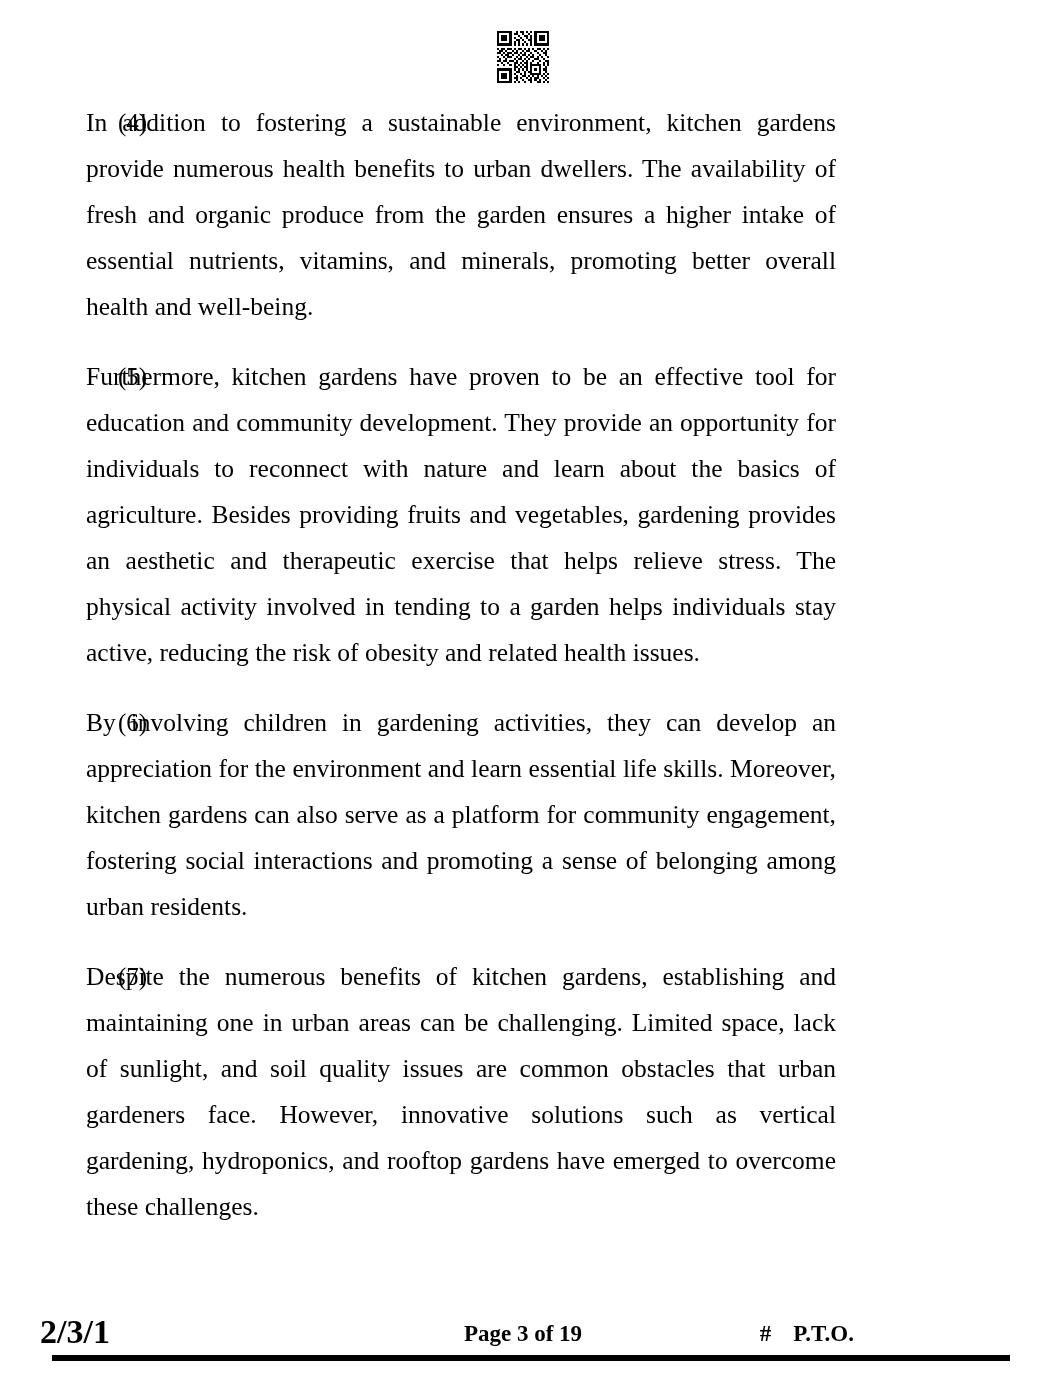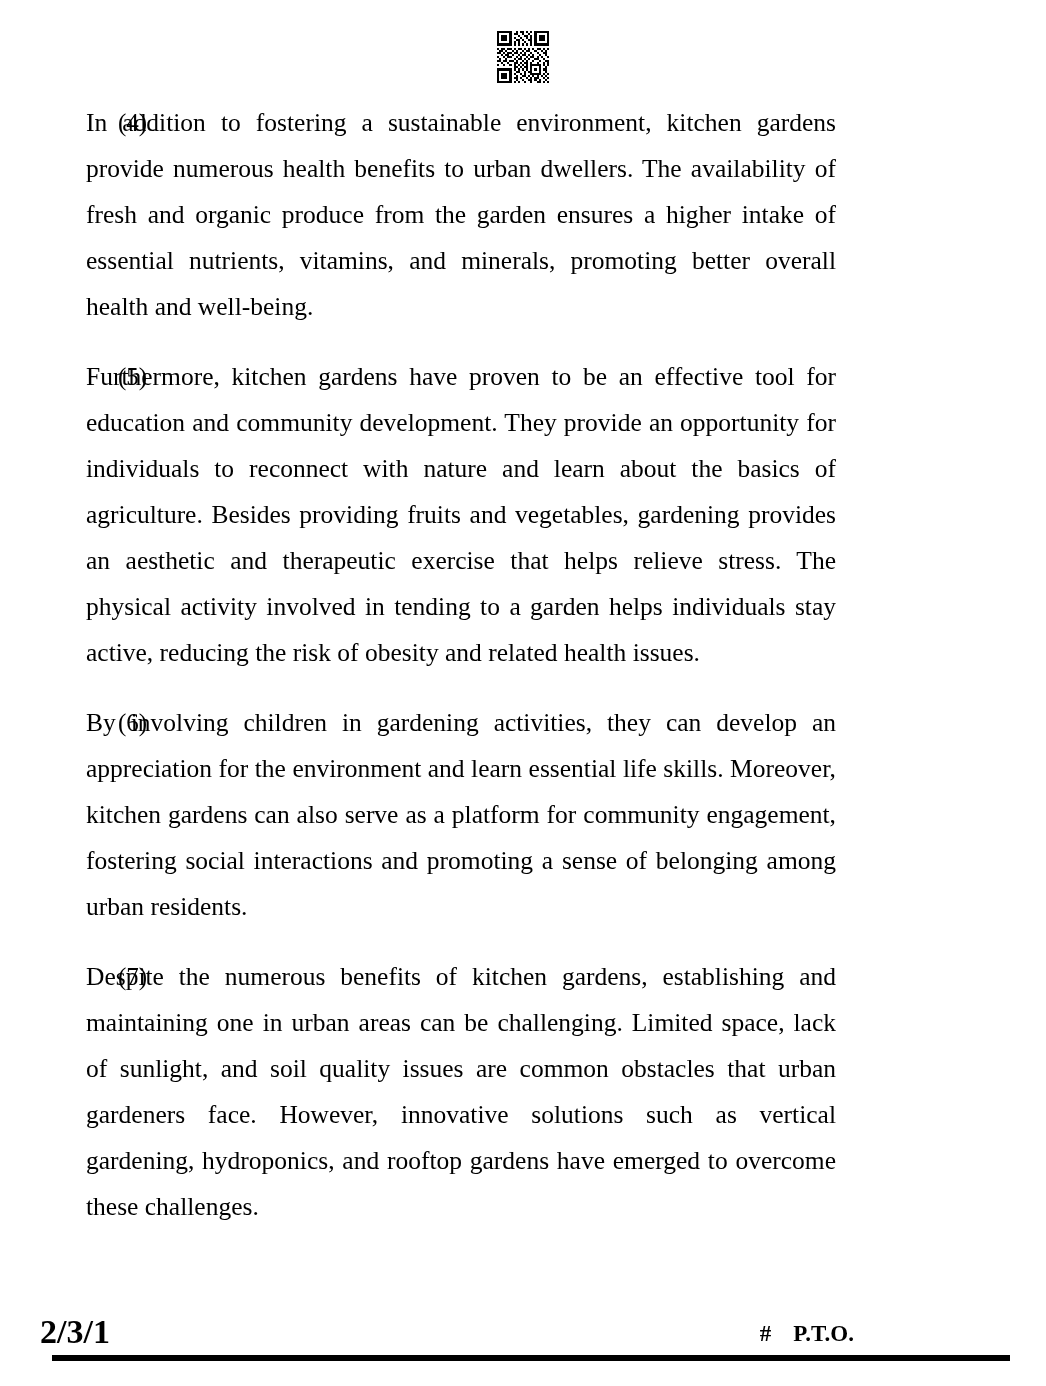--- a/index.html
+++ b/index.html
@@ -360,19 +360,20 @@
       <span>(7)</span>
     </div>
     <div class="para-text">Despite the numerous benefits of kitchen gardens, establishing and maintaining one in urban areas can be challenging. Limited space, lack of sunlight, and soil quality issues are common obstacles that urban gardeners face. However, innovative solutions such as vertical gardening, hydroponics, and rooftop gardens have emerged to overcome these challenges.</div>
   </div>
 
 </div>
 
 <div class="footer">
   <div class="footer-row">
     <div class="footer-left">2/3/1</div>
+    <div class="footer-center">Page 3 of 19</div>
     <div class="footer-right">
       <span>#</span>
       <span>P.T.O.</span>
     </div>
   </div>
 </div>
 <div class="footer-rule"></div>
 
 </body></html>

